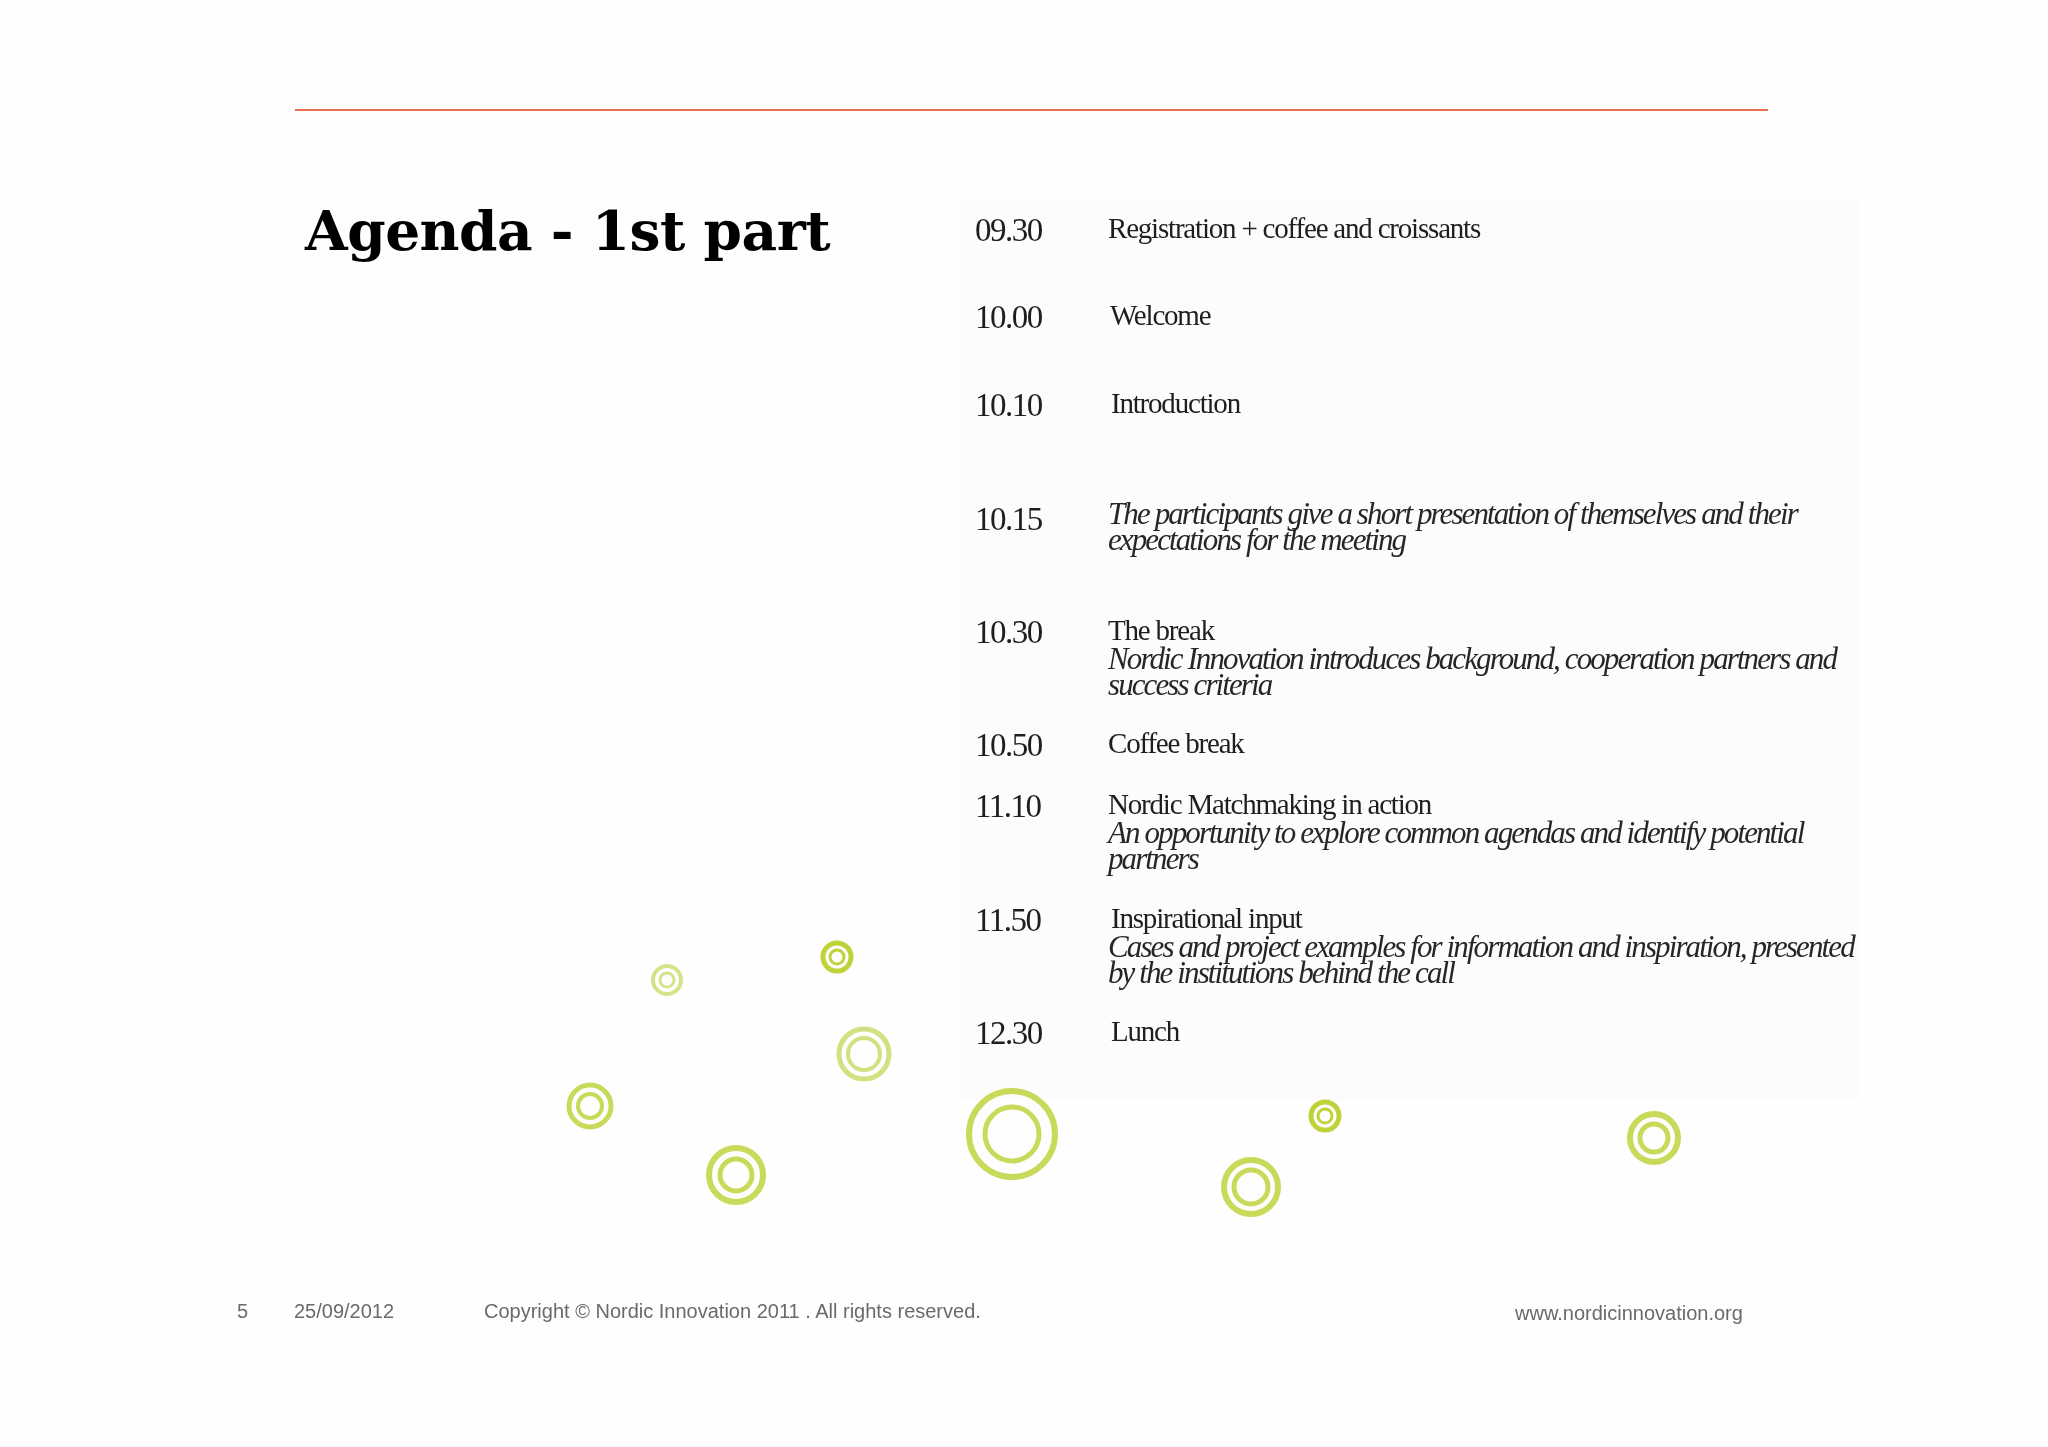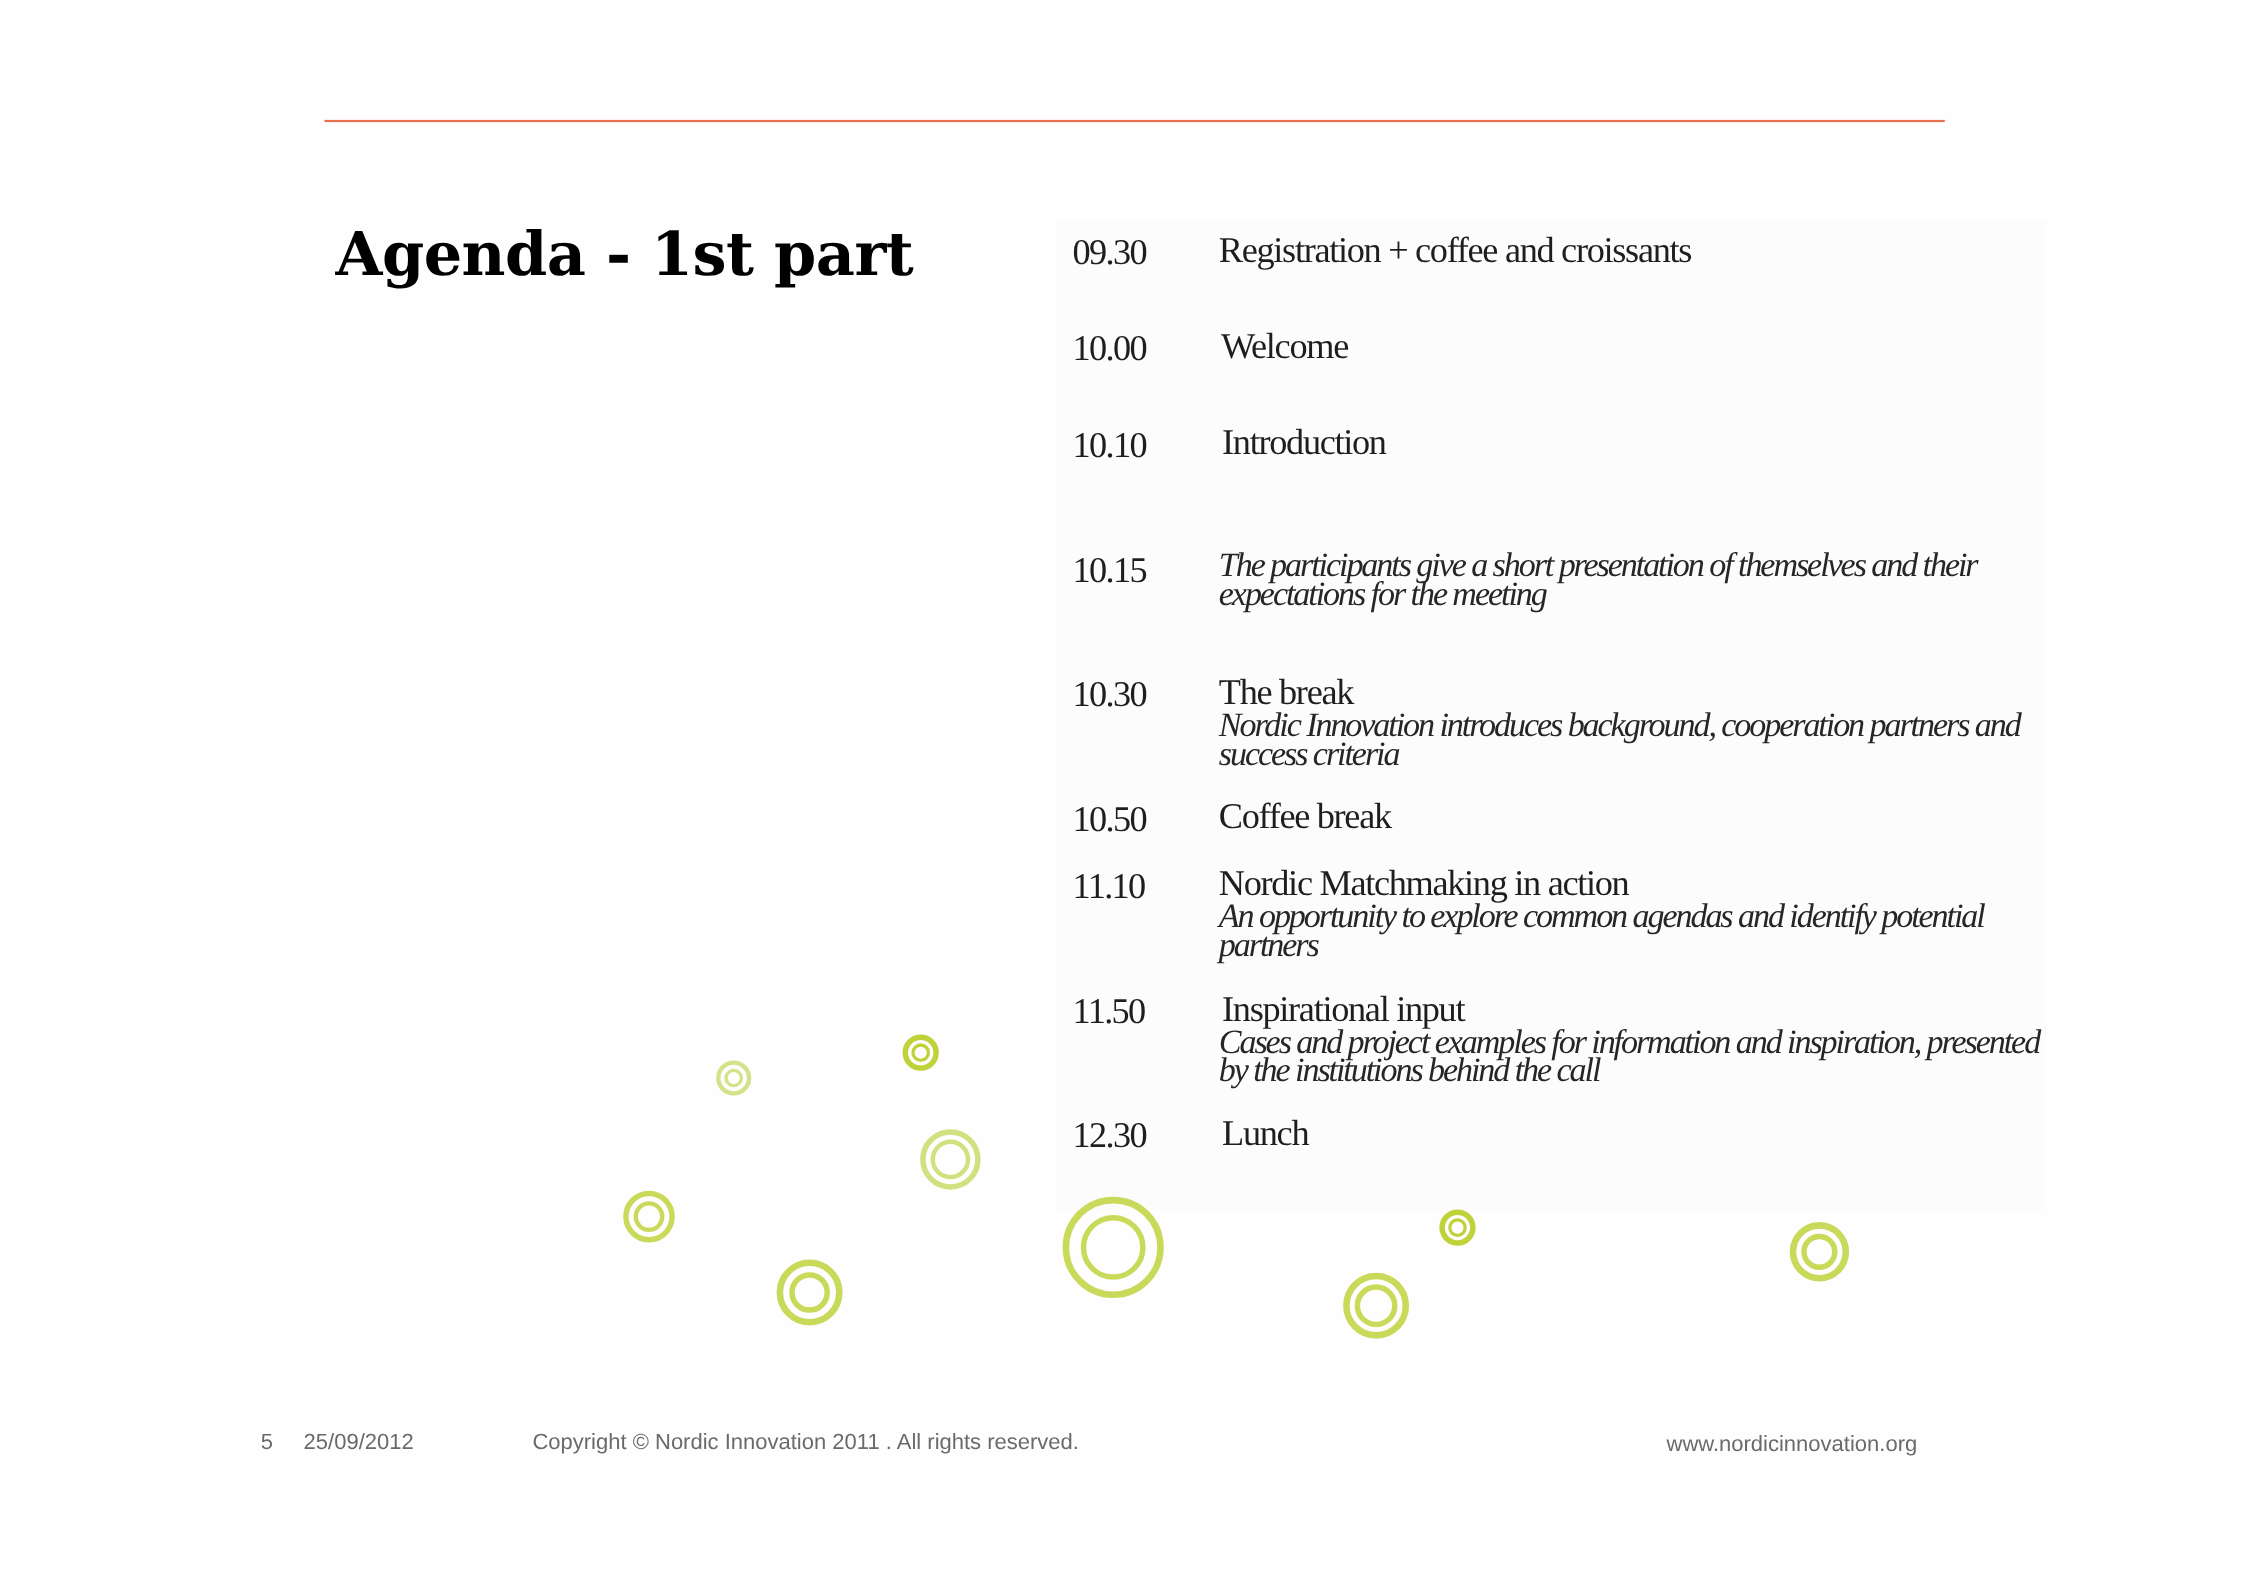--- a/index.html
+++ b/index.html
@@ -4,21 +4,21 @@
 <style>
   html, body { margin: 0; padding: 0; }
   body { width: 2048px; height: 1447px; background: #ffffff; position: relative; overflow: hidden; }
   .slide { position: absolute; left: 0; top: 0; width: 2048px; height: 1447px; background: #fefefe; }
   .top-rule { position: absolute; left: 295px; top: 109px; width: 1473px; height: 2px; background: #e8704f; }
   .title { position: absolute; left: 293px; top: 186px; margin: 12px; font-family: "DejaVu Serif", serif; font-weight: bold; font-size: 55px; color: #000; letter-spacing: -0.5px; white-space: nowrap; }
   .agenda-panel { position: absolute; left: 960px; top: 200px; width: 900px; height: 900px; background: #fcfcfd; }
   .row { position: absolute; left: 975px; width: 900px; }
   .time { position: absolute; left: 0; top: 0; font-family: "Liberation Serif", serif; font-size: 33px; color: #1e1e1e; letter-spacing: -1.5px; }
   .body { position: absolute; left: 133px; top: 0; width: 770px; }
-  .head { font-family: "Liberation Serif", serif; font-size: 33px; color: #1e1e1e; letter-spacing: -1.2px; line-height: 32px; white-space: nowrap; }
+  .head { font-family: "Liberation Serif", serif; font-size: 29px; color: #1e1e1e; letter-spacing: -1.2px; line-height: 32px; white-space: nowrap; }
   .desc { font-family: "Liberation Serif", serif; font-style: italic; font-size: 31px; color: #262626; letter-spacing: -1.9px; line-height: 26px; }
   .footer-text { position: absolute; top: 1300px; font-family: "Liberation Sans", sans-serif; font-size: 20px; color: #6a6a6a; white-space: nowrap; }
 </style>
 </head>
 <body>
 
 <div class="slide">
   <div class="top-rule"></div>
   <h1 class="title">Agenda - 1st part</h1>
 
@@ -99,16 +99,16 @@
       <circle cx="1325" cy="1116" r="14" stroke-width="5" stroke="#bfd23a"></circle>
         <circle cx="1325" cy="1116" r="7" stroke-width="3" stroke="#bfd23a"></circle>
       <circle cx="1251" cy="1187" r="27" stroke-width="6"></circle>
         <circle cx="1251" cy="1187" r="17" stroke-width="5"></circle>
       <circle cx="1654" cy="1138" r="24" stroke-width="6"></circle>
         <circle cx="1654" cy="1138" r="14" stroke-width="5"></circle>
     </g>
   </svg>
 
   <span class="footer-text" style="left:237px;">5</span>
-  <span class="footer-text" style="left:276px;text-align:center;">25/09/2012</span>
+  <span class="footer-text" style="left:294px;text-align:center;">25/09/2012</span>
   <span class="footer-text" style="left:484px;">Copyright © Nordic Innovation 2011 . All rights reserved.</span>
   <span class="footer-text" style="left:1515px;top:1302px;">www.nordicinnovation.org</span>
 </div>
 
 </body></html>

